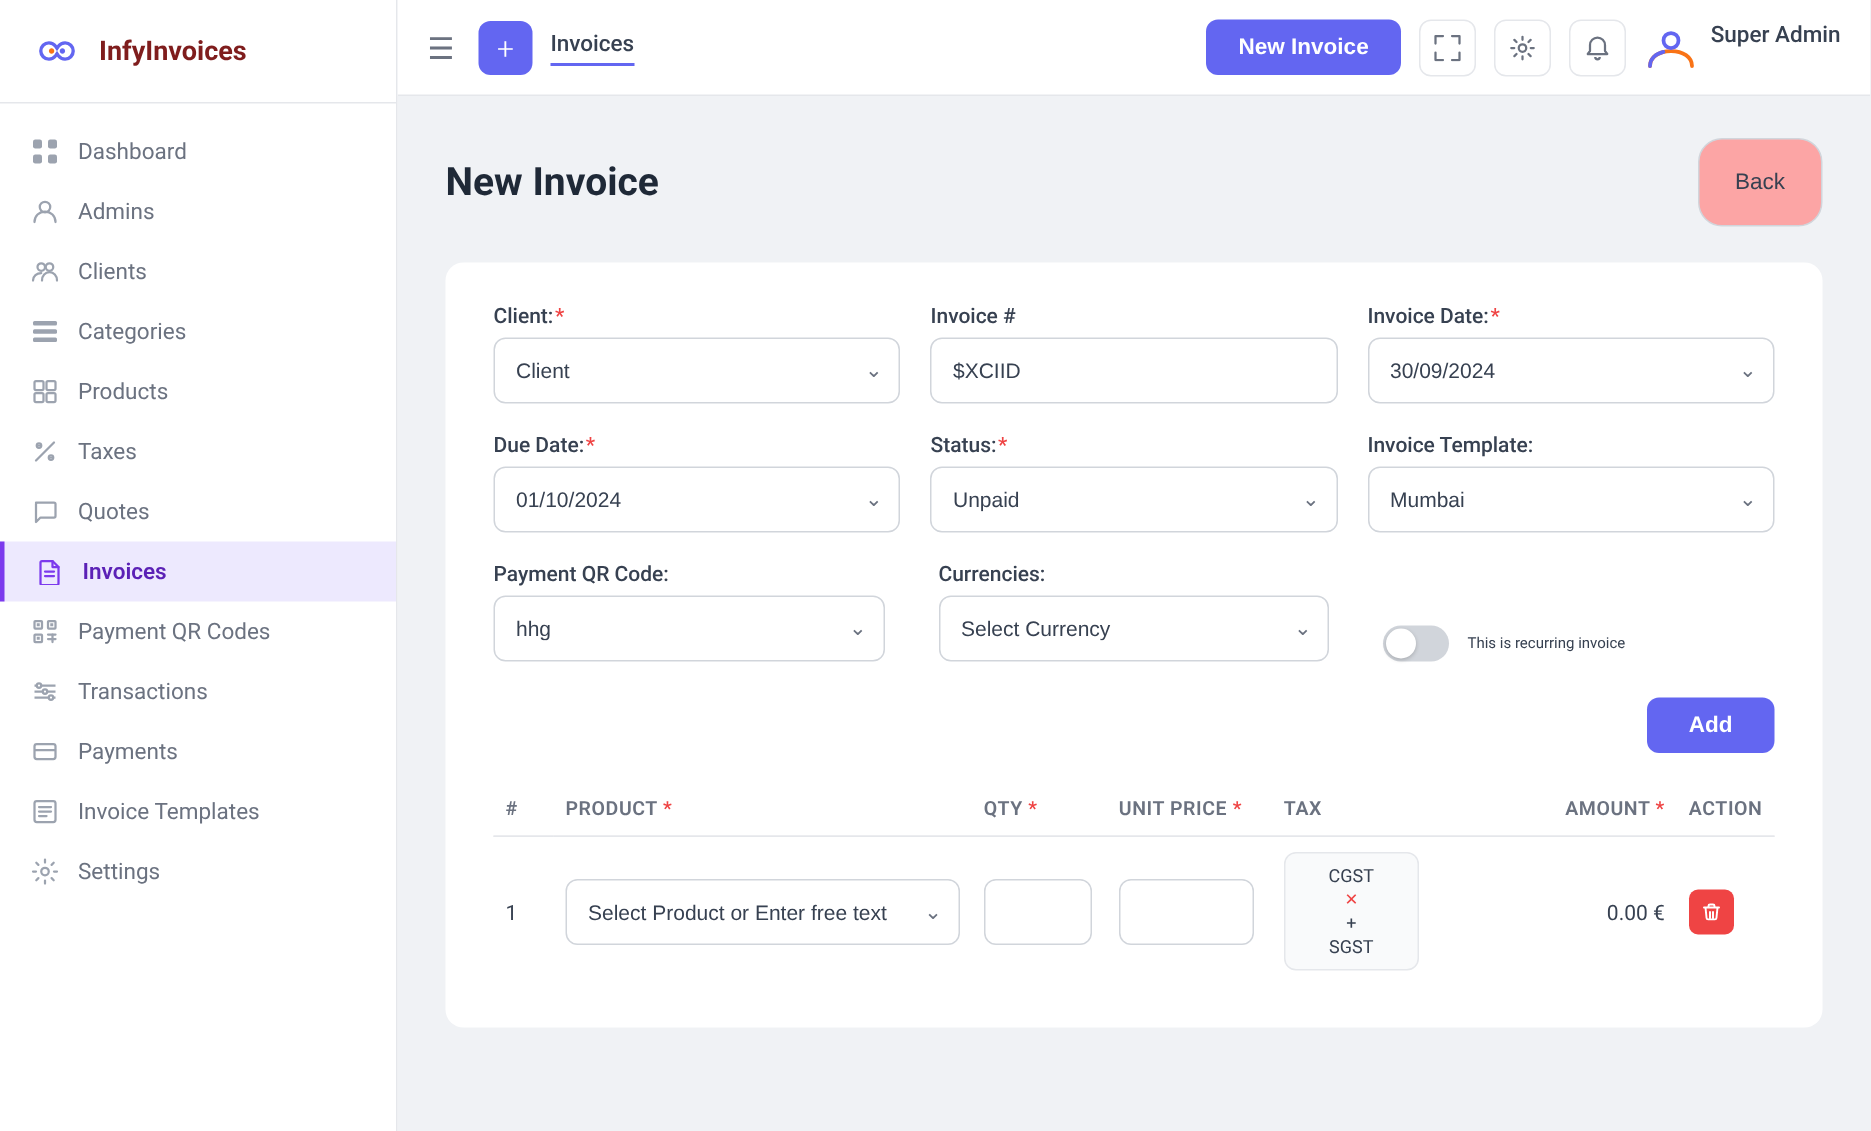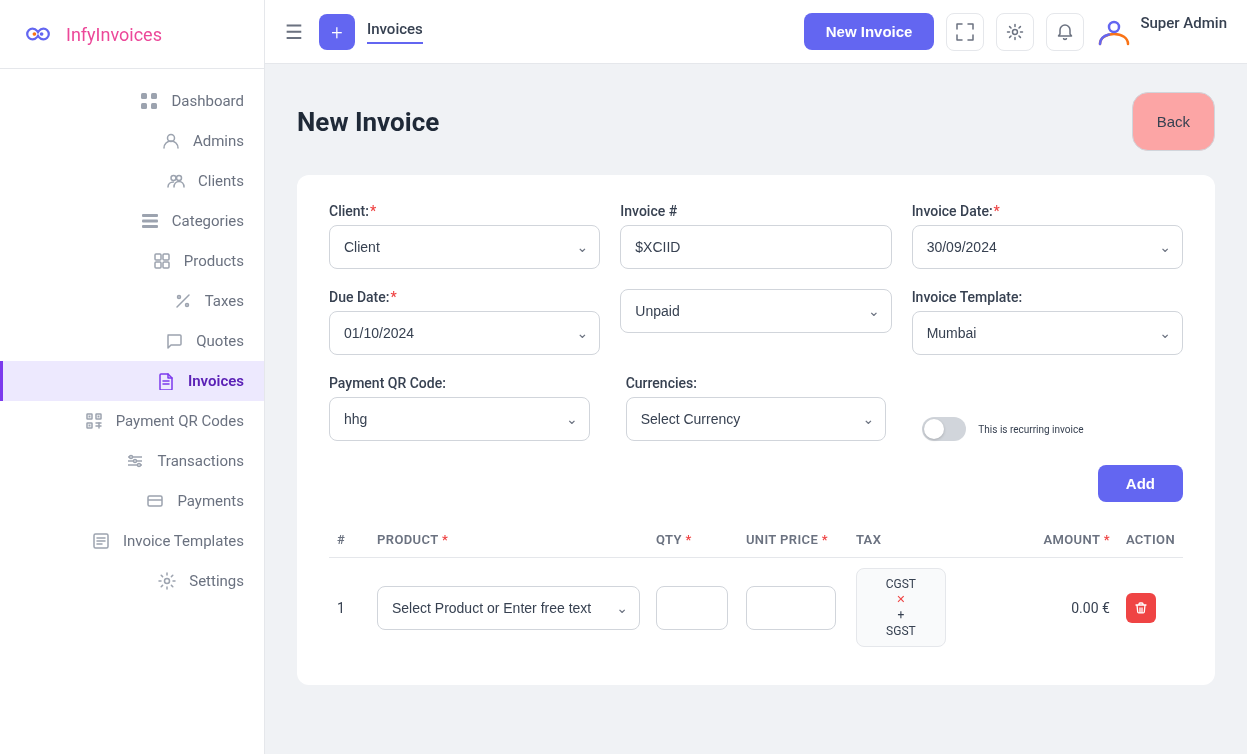--- a/index.html
+++ b/index.html
@@ -1,23 +1,23 @@
 <!DOCTYPE html>
 <html><head>
   <meta charset="utf-8">
   <style>
     * { box-sizing: border-box; margin: 0; padding: 0; }
     body { font-family: -apple-system, BlinkMacSystemFont, 'Segoe UI', Roboto, sans-serif; background: #f0f2f5; display: flex; height: 754px; overflow: hidden; }
 
     
     .sidebar { width: 265px; background: #fff; height: 100%; display: flex; flex-direction: column; border-right: 1px solid #e5e7eb; flex-shrink: 0; }
     .sidebar-logo { display: flex; align-items: center; gap: 10px; padding: 16px 20px; border-bottom: 1px solid #e5e7eb; }
-    .logo-text { font-size: 18px; font-weight: 400; color: #ec4899; }
+    .logo-text { font-size: 18px; font-weight: 700; color: #7f1d1d; }
     .sidebar-nav { padding: 12px 0; flex: 1; overflow-y: auto; }
-    .nav-item { display: flex; align-items: center; gap: 12px; padding: 10px 20px; cursor: pointer; color: #6b7280; font-size: 15px; border-radius: 0; transition: background 0.15s; justify-content: flex-end; }
+    .nav-item { display: flex; align-items: center; gap: 12px; padding: 10px 20px; cursor: pointer; color: #6b7280; font-size: 15px; border-radius: 0; transition: background 0.15s; }
     .nav-item.active { background: #ede9fe; color: #5b21b6; font-weight: 600; border-left: 3px solid #7c3aed; }
     .nav-icon { width: 20px; height: 20px; display: flex; align-items: center; justify-content: center; font-size: 16px; flex-shrink: 0; }
 
     
     .main { flex: 1; display: flex; flex-direction: column; overflow: hidden; }
 
     
     .topbar { background: #fff; height: 64px; display: flex; align-items: center; padding: 0 20px; gap: 12px; border-bottom: 1px solid #e5e7eb; flex-shrink: 0; }
     .topbar-menu-icon { font-size: 20px; color: #6b7280; cursor: pointer; margin-right: 4px; }
     .topbar-add-btn { width: 36px; height: 36px; background: #6366f1; border-radius: 8px; display: flex; align-items: center; justify-content: center; cursor: pointer; color: #fff; font-size: 20px; font-weight: 300; flex-shrink: 0; }
@@ -307,20 +307,23 @@
         <div class="form-group">
           <label class="form-label">
             <span>Due Date:</span><span class="required">*</span>
           </label>
           <div class="form-select-wrapper">
             <input type="text" class="form-input" value="01/10/2024" style="padding-right: 40px;">
             <span class="chevron">⌄</span>
           </div>
         </div>
         <div class="form-group">
+          <label class="form-label">
+            <span>Status:</span><span class="required">*</span>
+          </label>
           <div class="form-select-wrapper">
             <select class="form-select">
               <option>Unpaid</option>
               <option>Paid</option>
             </select>
             <span class="chevron">⌄</span>
           </div>
         </div>
         <div class="form-group">
           <label class="form-label">Invoice Template:</label>

